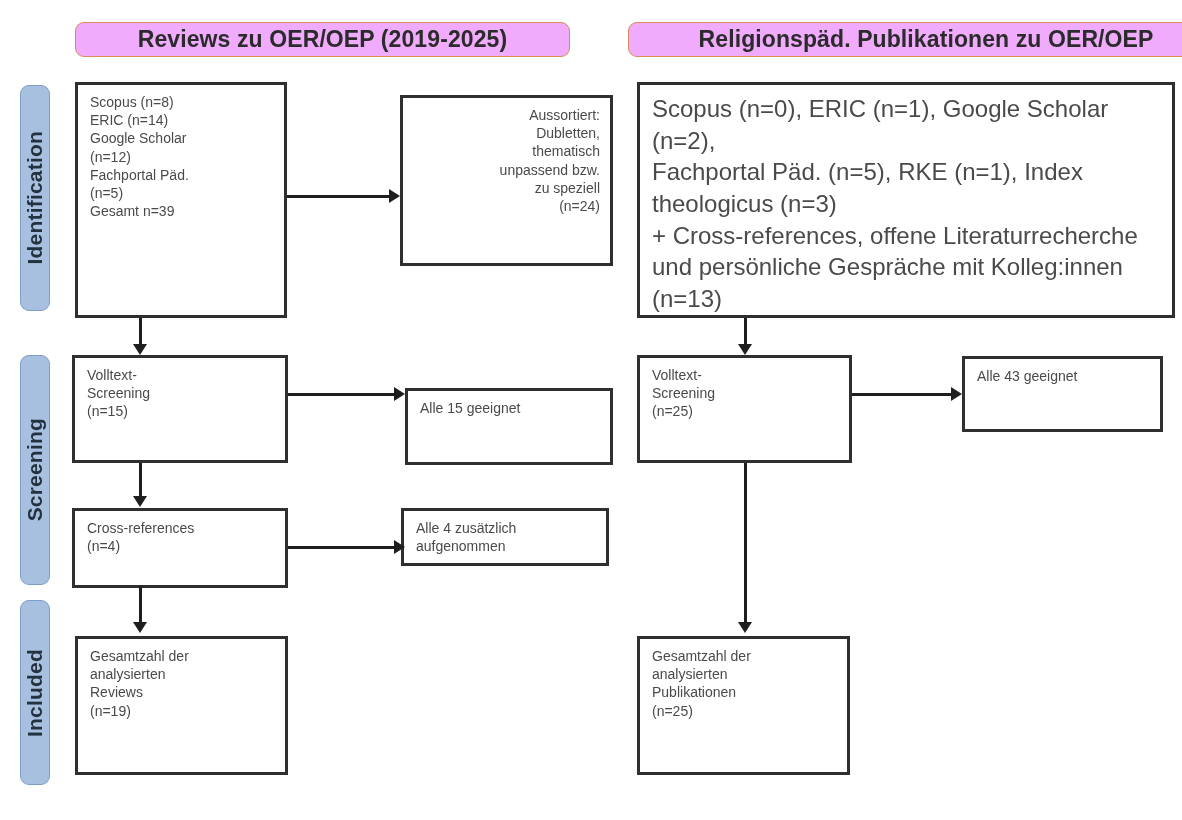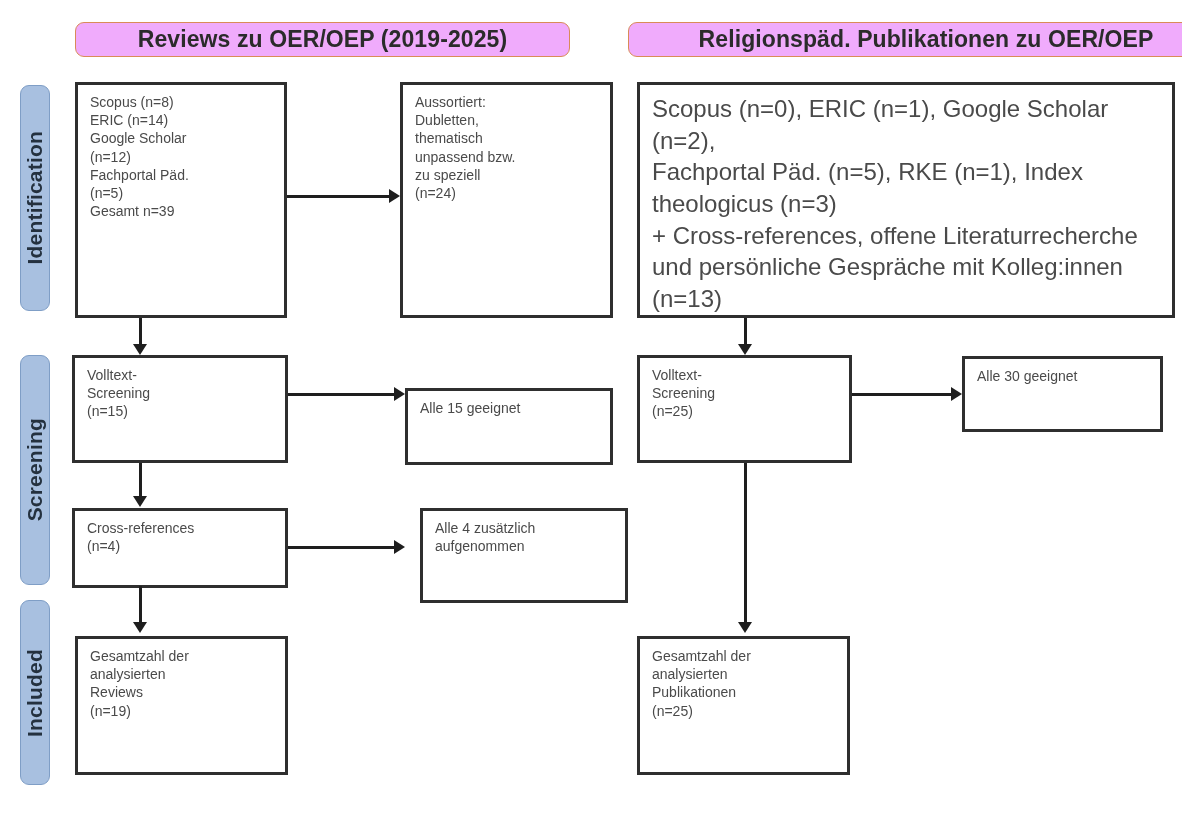--- a/index.html
+++ b/index.html
@@ -108,21 +108,21 @@
   </div>
 
   <div class="box" style="left:75px;top:82px;width:212px;height:236px;">Scopus (n=8)
 ERIC (n=14)
 Google Scholar
 (n=12)
 Fachportal Päd.
 (n=5)
 Gesamt n=39</div>
 
-  <div class="box" style="left:400px;top:82px;width:213px;height:236px;">Aussortiert:
+  <div class="box" style="left:400px;top:95px;width:213px;height:171px;text-align:right;">Aussortiert:
 Dubletten,
 thematisch
 unpassend bzw.
 zu speziell
 (n=24)</div>
 
   <div class="line-h" style="left:287px;top:195px;width:102px;"></div>
   <div class="arrow-right" style="left:389px;top:189px;"></div>
 
   <div class="line-v" style="left:139px;top:318px;height:26px;"></div>
@@ -136,21 +136,21 @@
 
   <div class="line-h" style="left:288px;top:393px;width:106px;"></div>
   <div class="arrow-right" style="left:394px;top:387px;"></div>
 
   <div class="line-v" style="left:139px;top:463px;height:33px;"></div>
   <div class="arrow-down" style="left:133px;top:496px;"></div>
 
   <div class="box" style="left:72px;top:508px;width:216px;height:80px;">Cross-references
 (n=4)</div>
 
-  <div class="box" style="left:420px;top:508px;width:208px;height:95px;">Alle 4 zusätzlich
+  <div class="box" style="left:401px;top:508px;width:208px;height:58px;">Alle 4 zusätzlich
 aufgenommen</div>
 
   <div class="line-h" style="left:288px;top:546px;width:106px;"></div>
   <div class="arrow-right" style="left:394px;top:540px;"></div>
 
   <div class="line-v" style="left:139px;top:586px;height:36px;"></div>
   <div class="arrow-down" style="left:133px;top:622px;"></div>
 
   <div class="box" style="left:75px;top:636px;width:213px;height:139px;">Gesamtzahl der
 analysierten
@@ -165,21 +165,21 @@
 (n=13)
 Gesamt n=25</div>
 
   <div class="line-v" style="left:744px;top:318px;height:26px;"></div>
   <div class="arrow-down" style="left:738px;top:344px;"></div>
 
   <div class="box" style="left:637px;top:355px;width:215px;height:108px;">Volltext-
 Screening
 (n=25)</div>
 
-  <div class="box" style="left:962px;top:356px;width:201px;height:76px;">Alle 30 geeignet</div>
+  <div class="box" style="left:962px;top:356px;width:201px;height:76px;">Alle 43 geeignet</div>
 
   <div class="line-h" style="left:852px;top:393px;width:99px;"></div>
   <div class="arrow-right" style="left:951px;top:387px;"></div>
 
   <div class="line-v" style="left:744px;top:463px;height:159px;"></div>
   <div class="arrow-down" style="left:738px;top:622px;"></div>
 
   <div class="box" style="left:637px;top:636px;width:213px;height:139px;">Gesamtzahl der
 analysierten
 Publikationen

